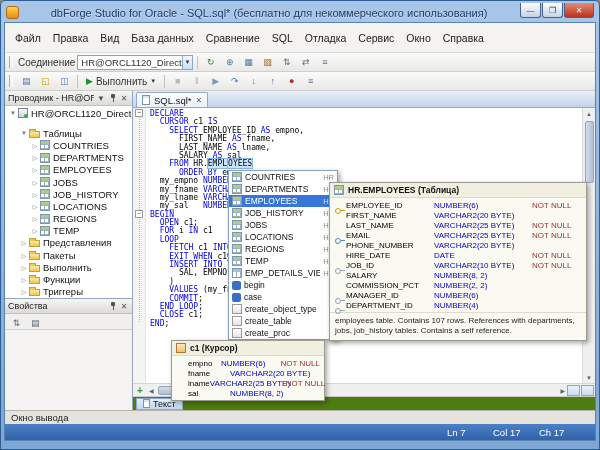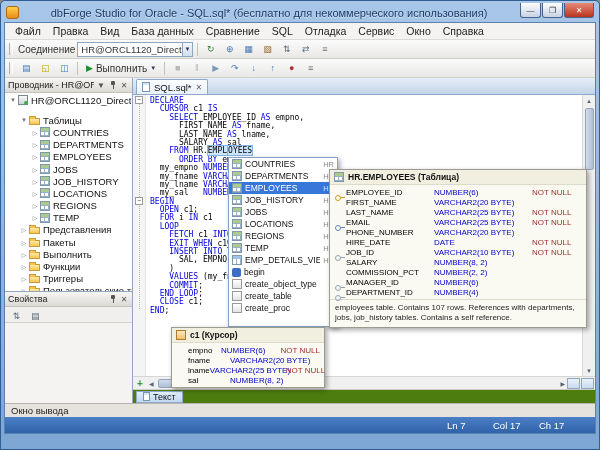--- a/index.html
+++ b/index.html
@@ -1,25 +1,25 @@
 <!DOCTYPE html>
 <html><head>
 <meta charset="utf-8">
 <style>
 *{box-sizing:border-box;margin:0;padding:0}
 body{font-family:"Liberation Sans",sans-serif;background:#888;width:600px;height:450px;overflow:hidden}
-.window{width:600px;height:450px;background:linear-gradient(#a8c6e8,#7ea6d4);border:1px solid #2f5e94;border-radius:5px 5px 0 0;display:flex;flex-direction:column;padding:0 3px 15px}
+.window{width:600px;height:450px;background:linear-gradient(#a8c6e8,#7ea6d4);border:1px solid #2f5e94;border-radius:5px 5px 0 0;display:flex;flex-direction:column;padding:0 3px 8px}
 .titlebar{height:21px;display:flex;align-items:center;font-size:11px;color:#1b3a66;padding:2px 2px 0;gap:4px}
 .app-ic{width:13px;height:13px;border-radius:3px;background:linear-gradient(#ffd24a,#e88a1a);border:1px solid #b06a10;flex:none}
 .titlebar .title{flex:1;text-align:center;white-space:nowrap;overflow:hidden;text-shadow:0 1px 1px rgba(255,255,255,.6)}
 .winbtns{display:flex;align-self:flex-start}
 .winbtn{width:21px;height:15px;border:1px solid #49648c;border-top:none;background:linear-gradient(#fdfdfd,#c7d3e4);font-size:8px;display:flex;align-items:center;justify-content:center;color:#333;border-radius:0 0 3px 3px;margin-left:1px}
 .winbtn.close{background:linear-gradient(#e78b77,#b8341f);color:#fff;width:30px}
 .app{flex:1;display:flex;flex-direction:column;background:#eef0f2;border:1px solid #5a82ae;overflow:hidden;min-height:0}
-.menubar{height:17px;background:#f4f3f1;display:flex;align-items:center;font-size:10.5px;padding-left:4px;border-bottom:1px solid #dcdad6}
+.menubar{height:30px;background:#f4f3f1;display:flex;align-items:center;font-size:10.5px;padding-left:4px;border-bottom:1px solid #dcdad6}
 .menu-item{padding:1px 6px;color:#222}
 .toolbar{height:19px;background:linear-gradient(#fbfbfb,#e9e8e6);display:flex;align-items:center;border-bottom:1px solid #d0cec9;padding:0 4px;gap:2px;font-size:10px;color:#333}
 .grip{width:4px;height:12px;border-left:1px solid #b5b2ac;border-right:1px solid #fff;margin-right:3px;flex:none}
 .tbtn{width:17px;height:15px;display:flex;align-items:center;justify-content:center;border-radius:2px;font-size:9px;flex:none}
 .combo{width:116px;height:15px;background:#fff;border:1px solid #89a6c2;display:flex;align-items:center;font-size:9.5px;padding-left:3px;white-space:nowrap}
 .combo .arrow{margin-left:auto;width:13px;height:100%;background:linear-gradient(#f2f7fc,#cfe0f0);border-left:1px solid #89a6c2;display:flex;align-items:center;justify-content:center;font-size:6px;color:#335}
 .sep{width:1px;height:13px;background:#c5c2bc;margin:0 2px;flex:none}
 .execbtn{display:flex;align-items:center;gap:3px;padding:0 4px;height:16px;font-size:10px;border-radius:2px}
 .play{color:#1e8f2e;font-size:9px}.ddm{font-size:6px;color:#335}
 .main{flex:1;display:flex;min-height:0}
@@ -423,20 +423,25 @@
                 <span class="ic ic-view"></span>
                 <span class="ac-label">EMP_DETAILS_VIEW</span>
                 <span class="ac-schema">HR</span>
               </div>
               <div class="ac-row">
                 <span class="ic ic-keyword"></span>
                 <span class="ac-label">begin</span>
                 <span class="ac-schema"></span>
               </div>
               <div class="ac-row">
+                <span class="ic ic-keyword"></span>
+                <span class="ac-label">case</span>
+                <span class="ac-schema"></span>
+              </div>
+              <div class="ac-row">
                 <span class="ic ic-snippet"></span>
                 <span class="ac-label">create_object_type</span>
                 <span class="ac-schema"></span>
               </div>
               <div class="ac-row">
                 <span class="ic ic-snippet"></span>
                 <span class="ac-label">create_table</span>
                 <span class="ac-schema"></span>
               </div>
               <div class="ac-row">

